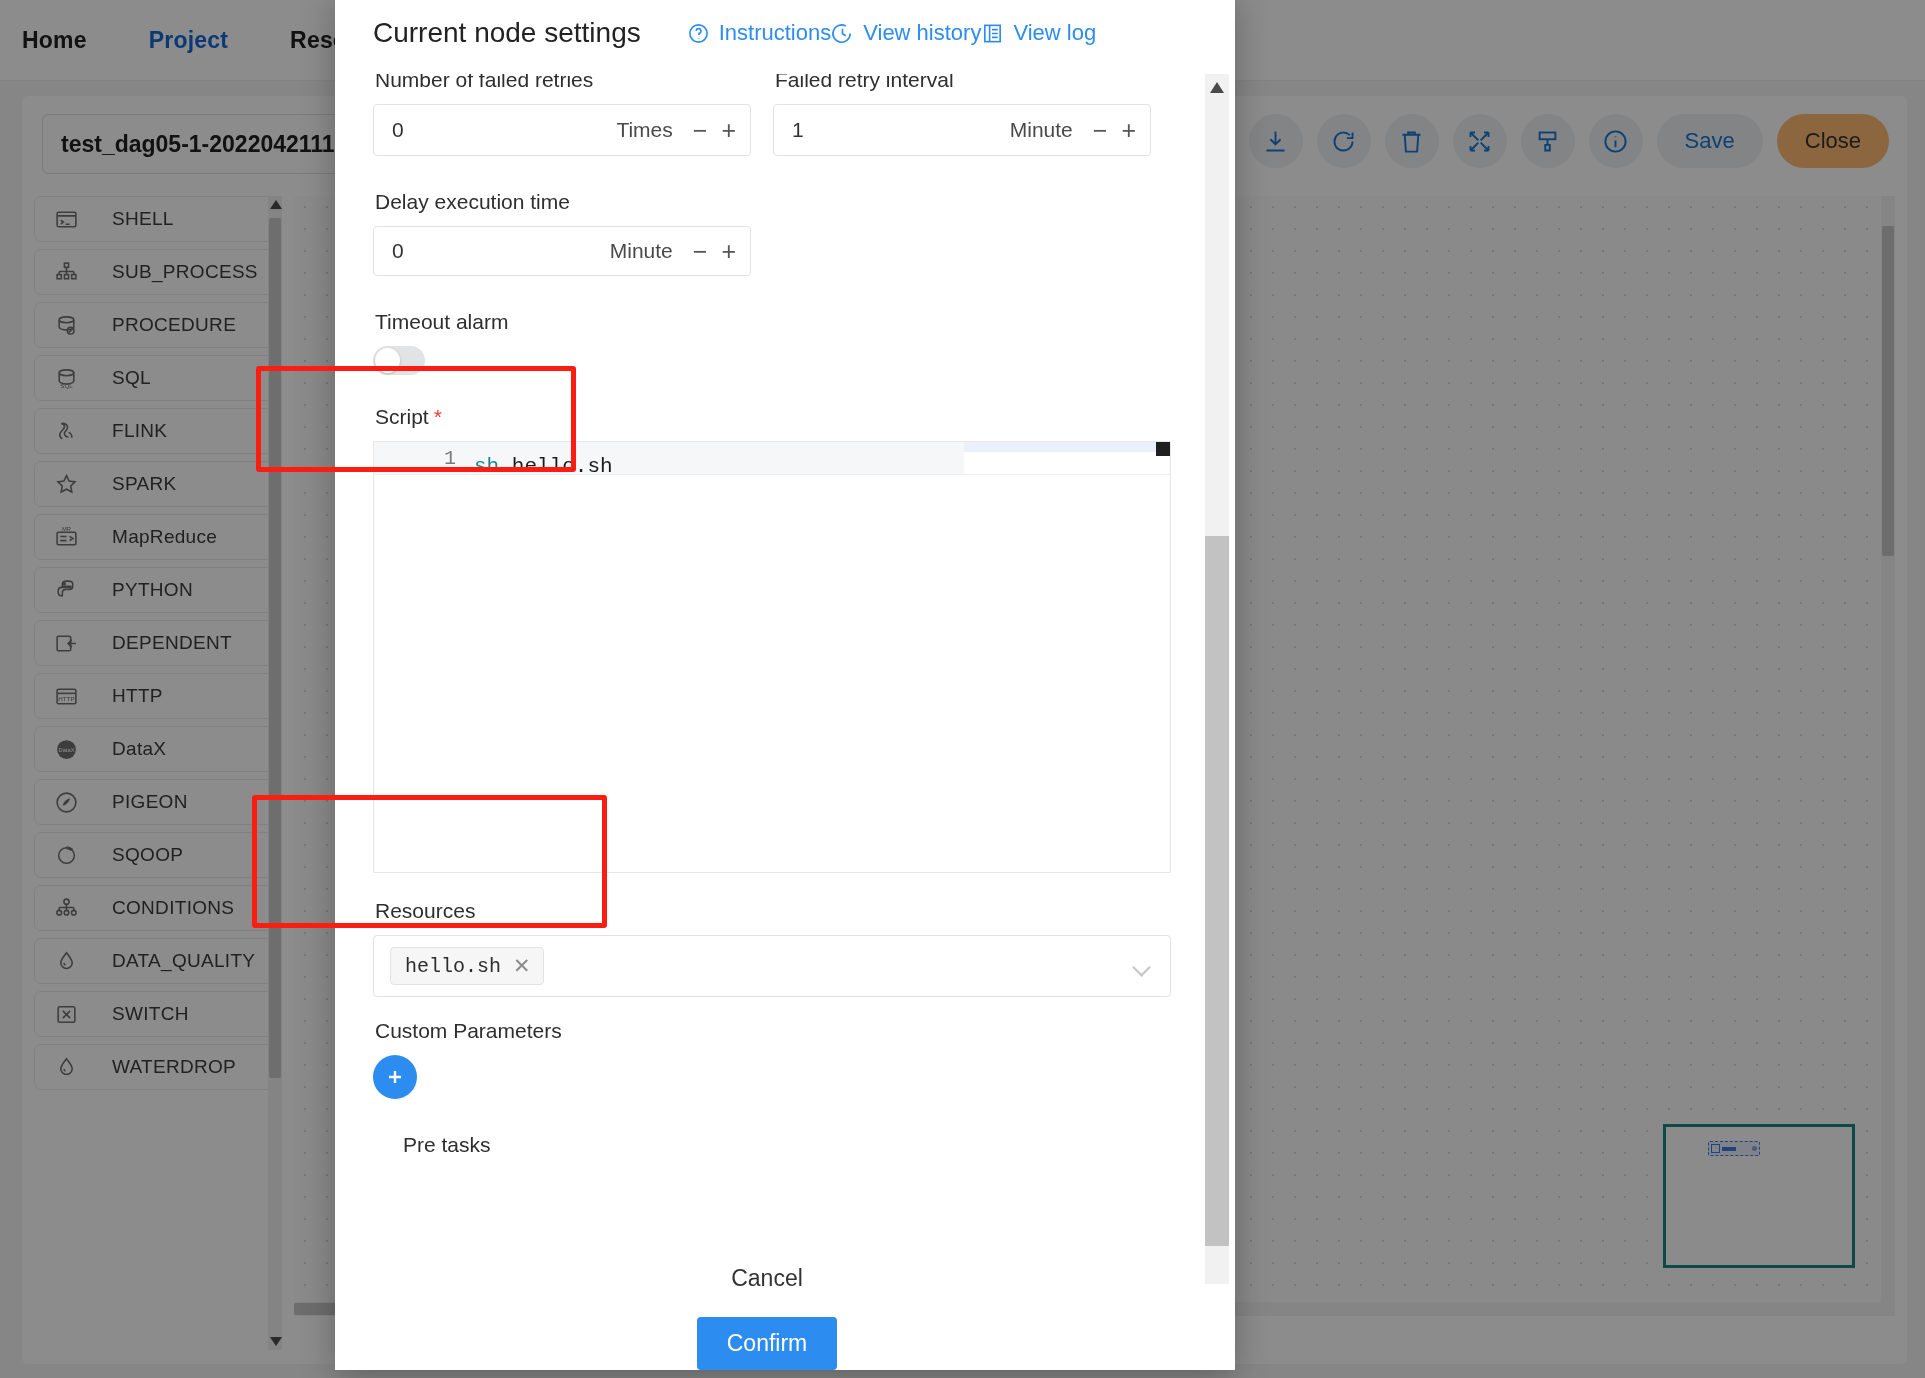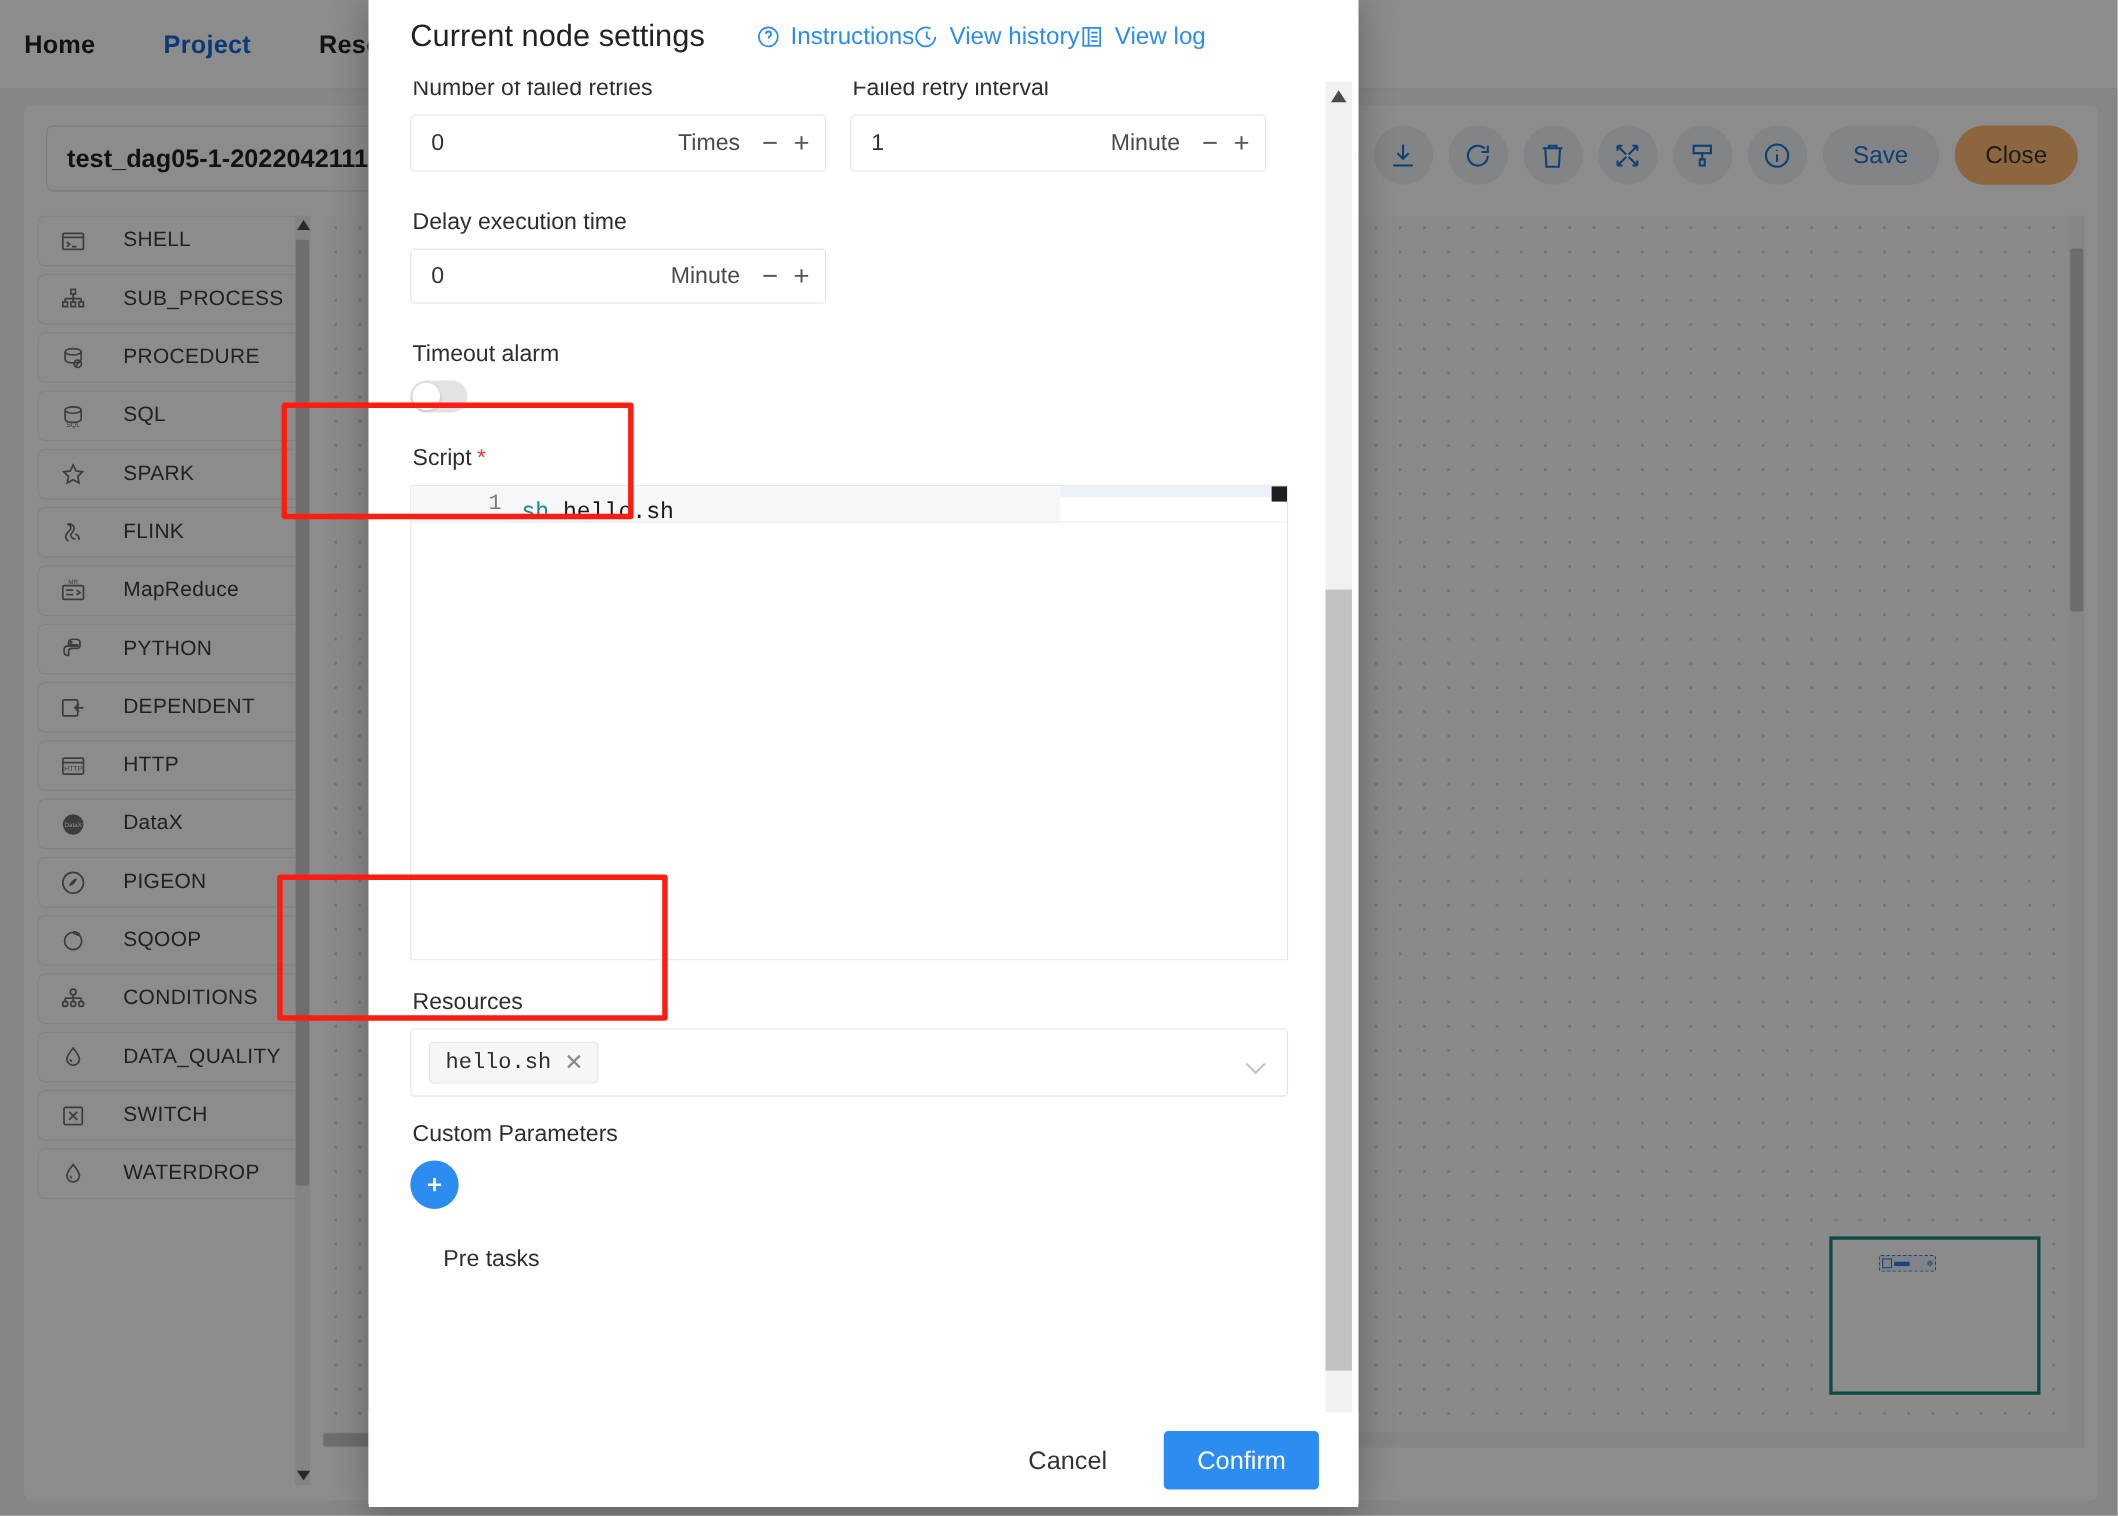--- a/index.html
+++ b/index.html
@@ -147,21 +147,21 @@
   .tag .x{color:#8c8c8c;font-family:"Liberation Sans",sans-serif;font-size:21px;}
   .sel-chev{margin-left:auto;width:20px;height:11px;position:relative;}
   .sel-chev:before{content:"";position:absolute;left:1px;top:0;width:11px;height:11px;border-right:2.4px solid #c5c5c5;border-bottom:2.4px solid #c5c5c5;transform:rotate(45deg);}
   .ph{font-size:21px;color:#c7c7c7;}
 
   .plus-btn{width:44px;height:44px;border-radius:50%;background:#2d8cf0;display:flex;align-items:center;justify-content:center;}
   .plus-btn svg{width:24px;height:24px;stroke:#fff;stroke-width:2.4;}
 
   .m-foot{
     position:absolute;left:0;right:0;bottom:0;height:86px;background:#fff;
-    display:flex;align-items:center;justify-content:flex-end;gap:44px;padding-right:36px;
+    display:flex;align-items:center;justify-content:flex-end;gap:15px;padding-right:36px;flex-direction:column;
   }
   .btn-cancel{font-size:23px;color:#333;padding:10px 8px;}
   .btn-confirm{background:#2d8cf0;color:#fff;font-size:23px;border-radius:4px;padding:13px 30px;}
 
   
   .annot{position:absolute;border:5px solid #fb1d12;border-radius:3px;pointer-events:none;}
   #annot-script{left:256px;top:366px;width:310px;height:96px;}
   #annot-res{left:252px;top:795px;width:345px;height:123px;}
   .mt34{margin-top:34px;}
 </style>
@@ -267,33 +267,33 @@
                 <ellipse cx="12" cy="6.5" rx="7" ry="2.8"></ellipse>
                 <path d="M5 6.5v8c0 1.5 3.1 2.8 7 2.8s7-1.3 7-2.8v-8"></path>
                 <text x="12" y="21" font-size="6" text-anchor="middle" fill="#6f6f6f" stroke="none">SQL</text>
               </svg>
             </span>
             <span class="p-label">SQL</span>
           </div>
           <div class="p-item">
             <span class="glyph">
               <svg viewBox="0 0 24 24">
-                <path d="M12 3.5l2.5 5.2 5.7.8-4.1 4 1 5.7-5.1-2.7-5.1 2.7 1-5.7-4.1-4 5.7-.8z"></path>
-              </svg>
-            </span>
-            <span class="p-label">SPARK</span>
-          </div>
-          <div class="p-item">
-            <span class="glyph">
-              <svg viewBox="0 0 24 24">
                 <path d="M8 19c-2-1-3-3-2-5.5S10 10 10 7.5 8.5 4.5 7 4.5c2.5-1 6 .5 6 3.5 0 2.5-3 4-3 6s2 3.5 4 3"></path>
                 <path d="M14 13c2 .5 3.5 2.5 3 5"></path>
               </svg>
             </span>
             <span class="p-label">FLINK</span>
+          </div>
+          <div class="p-item">
+            <span class="glyph">
+              <svg viewBox="0 0 24 24">
+                <path d="M12 3.5l2.5 5.2 5.7.8-4.1 4 1 5.7-5.1-2.7-5.1 2.7 1-5.7-4.1-4 5.7-.8z"></path>
+              </svg>
+            </span>
+            <span class="p-label">SPARK</span>
           </div>
           <div class="p-item">
             <span class="glyph">
               <svg viewBox="0 0 24 24">
                 <rect x="3" y="7" width="18" height="12" rx="1.2"></rect>
                 <text x="12" y="6" font-size="5.5" text-anchor="middle" fill="#6f6f6f" stroke="none">MR</text>
                 <path d="M6 11h6M6 15h6M15 11l3 2-3 2"></path>
               </svg>
             </span>
             <span class="p-label">MapReduce</span>

